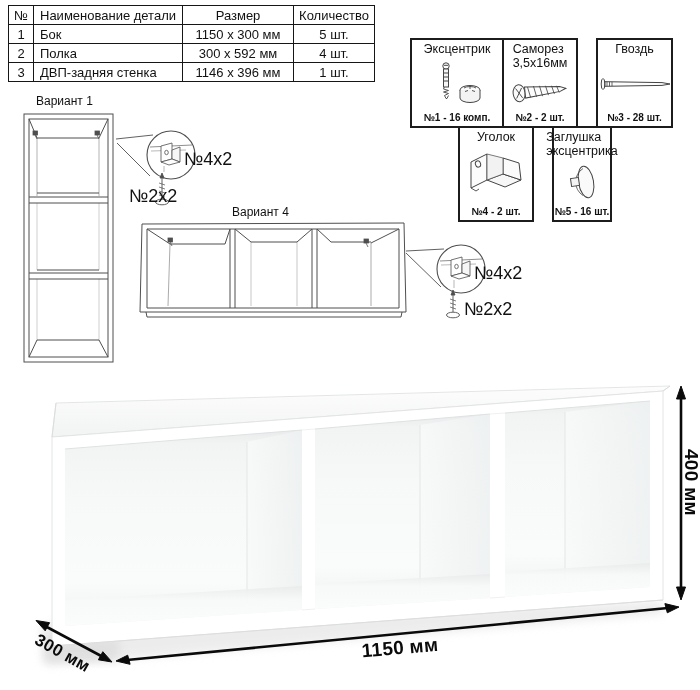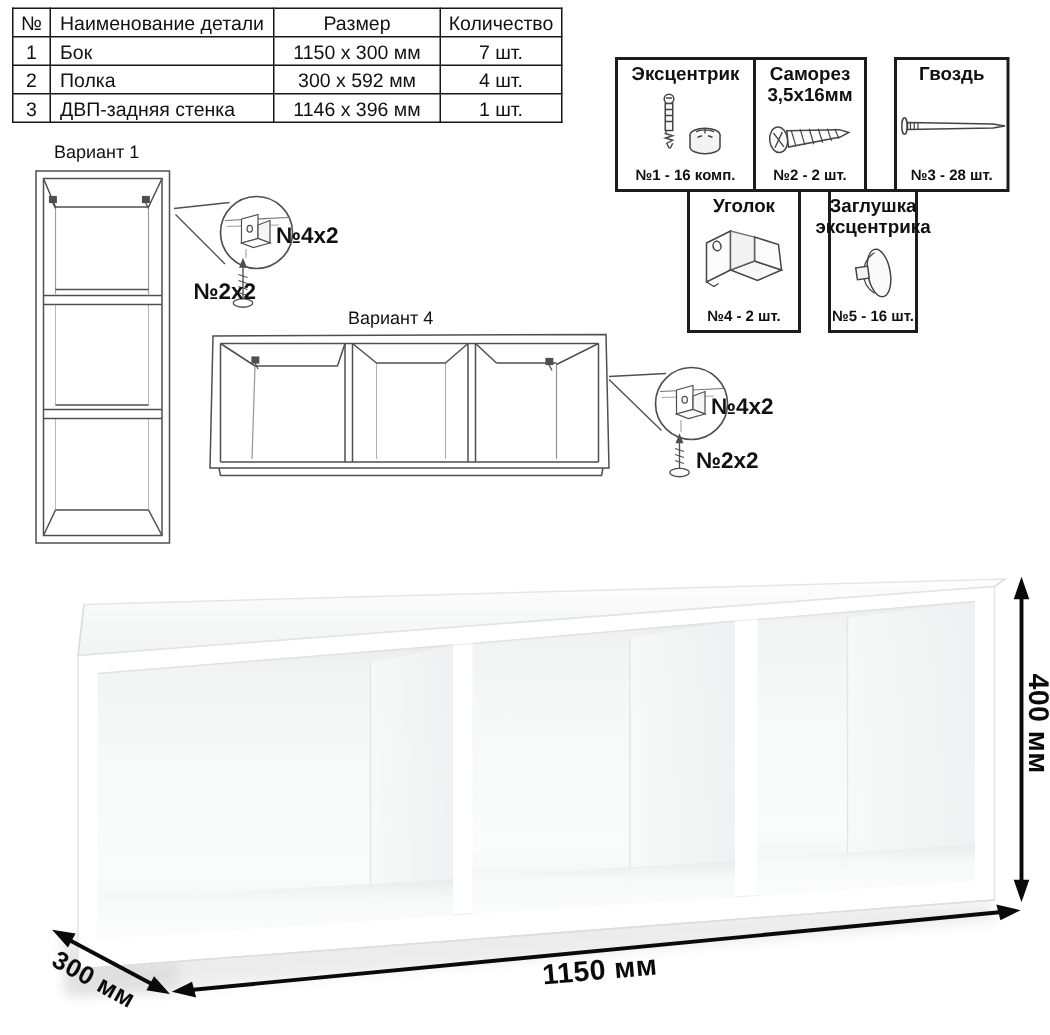--- a/index.html
+++ b/index.html
@@ -9,28 +9,28 @@
 
   
   .parts-table{position:absolute;left:8px;top:5px;border-collapse:collapse;font-size:13px;}
   .parts-table th,.parts-table td{border:1px solid #161616;padding:0 4px;height:18px;
          font-weight:normal;text-align:center;white-space:nowrap;}
   .parts-table td.name{text-align:left;padding-left:6px;}
 
   
   .hw-cell{position:absolute;border:2px solid #1c1c1c;background:#fff;
            display:flex;flex-direction:column;align-items:center;box-sizing:border-box;}
-  .hw-title{font-weight:bold;font-size:12.5px;line-height:1.1;text-align:center;margin-top:3px;}
+  .hw-title{font-weight:normal;font-size:12.5px;line-height:1.1;text-align:left;margin-top:3px;}
   .hw-title span{display:block;}
   .hw-icon{flex:1;display:flex;align-items:center;justify-content:center;}
   .hw-count{font-weight:bold;font-size:10px;margin-bottom:3px;white-space:nowrap;}
 
   .lbl{position:absolute;white-space:nowrap;}
   .variant-title{font-weight:normal;font-size:12px;text-align:right;}
-  .part-ref{font-weight:bold;font-size:15px;}
+  .part-ref{font-weight:normal;font-size:18px;}
   .dim{font-weight:bold;font-size:19px;color:#0a0a0a;letter-spacing:.3px;}
 </style>
 </head>
 <body>
 
 <div class="sheet">
 
   <svg class="art" width="700" height="690" viewBox="0 0 700 690">
     <defs>
       <linearGradient id="gTop" x1="0" y1="0" x2="0" y2="1">
@@ -200,21 +200,21 @@
         <tr>
       <th>№</th>
       <th>Наименование детали</th>
       <th>Размер</th>
       <th>Количество</th>
     </tr>
     <tr>
       <td>1</td>
       <td class="name">Бок</td>
       <td>1150 х 300 мм</td>
-      <td>7 шт.</td>
+      <td>5 шт.</td>
     </tr>
     <tr>
       <td>2</td>
       <td class="name">Полка</td>
       <td>300 х 592 мм</td>
       <td>4 шт.</td>
     </tr>
     <tr>
       <td>3</td>
       <td class="name">ДВП-задняя стенка</td>

